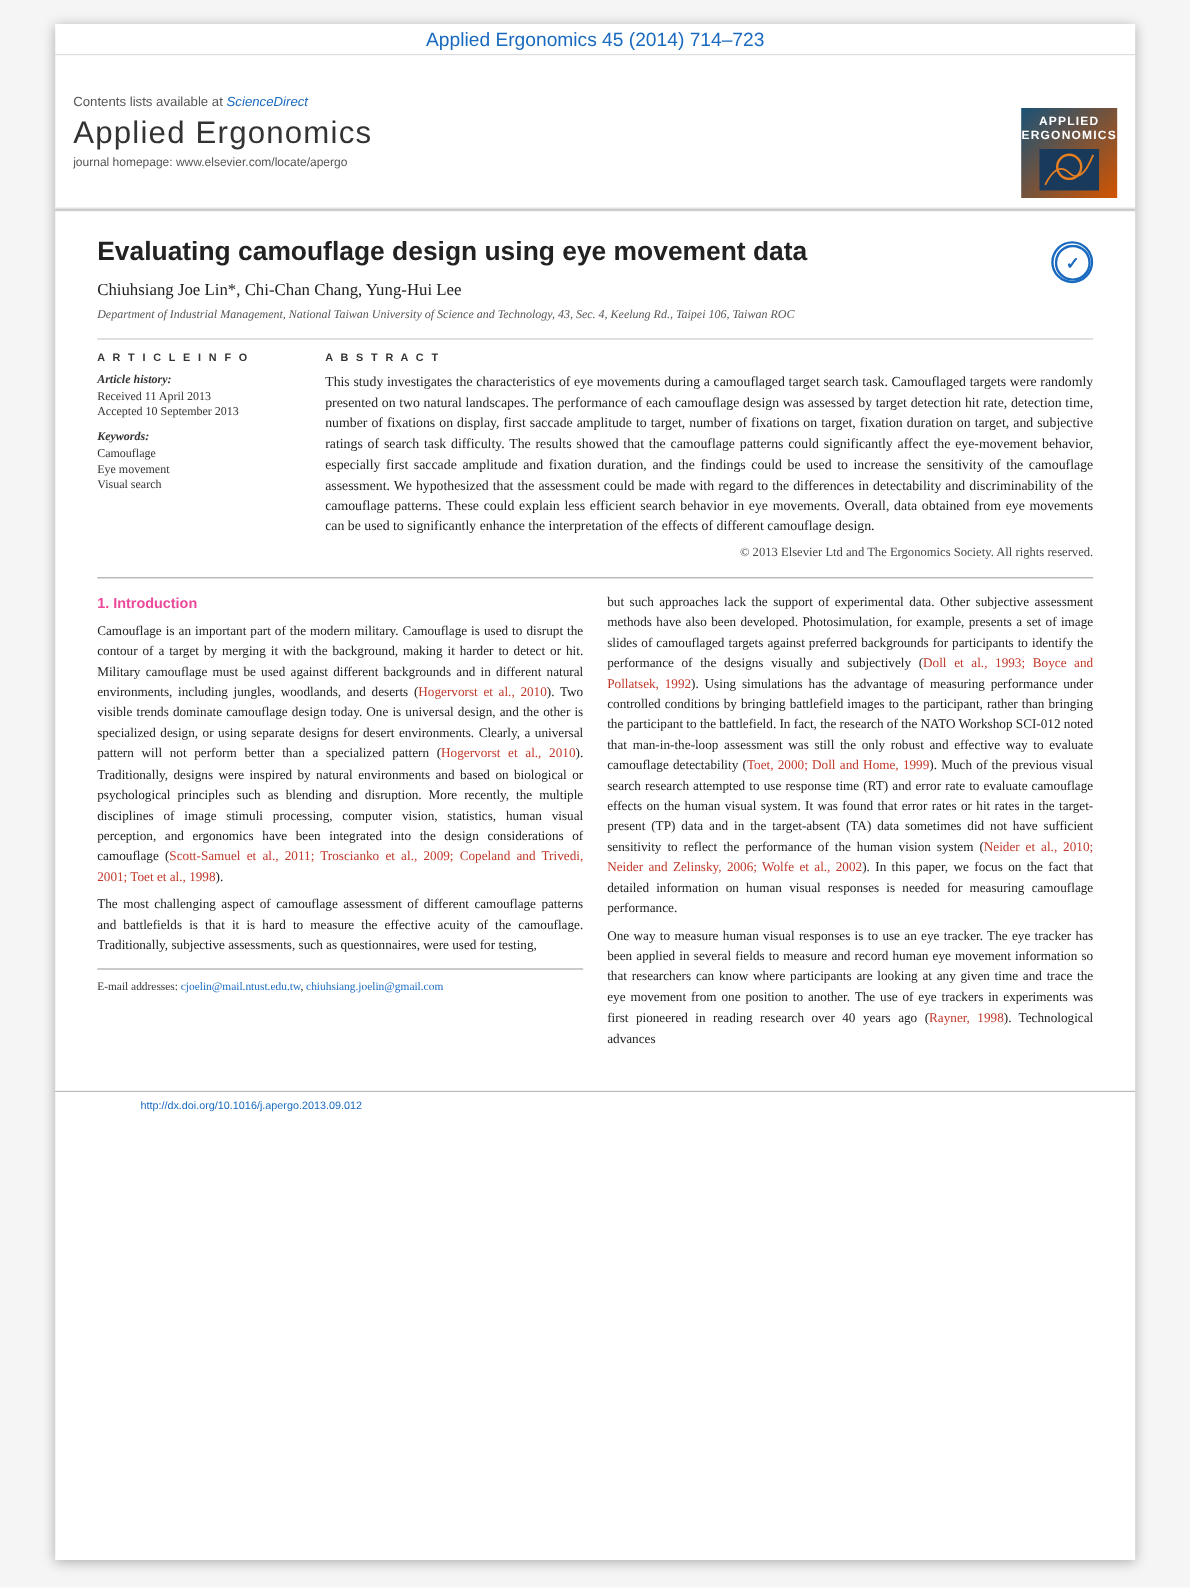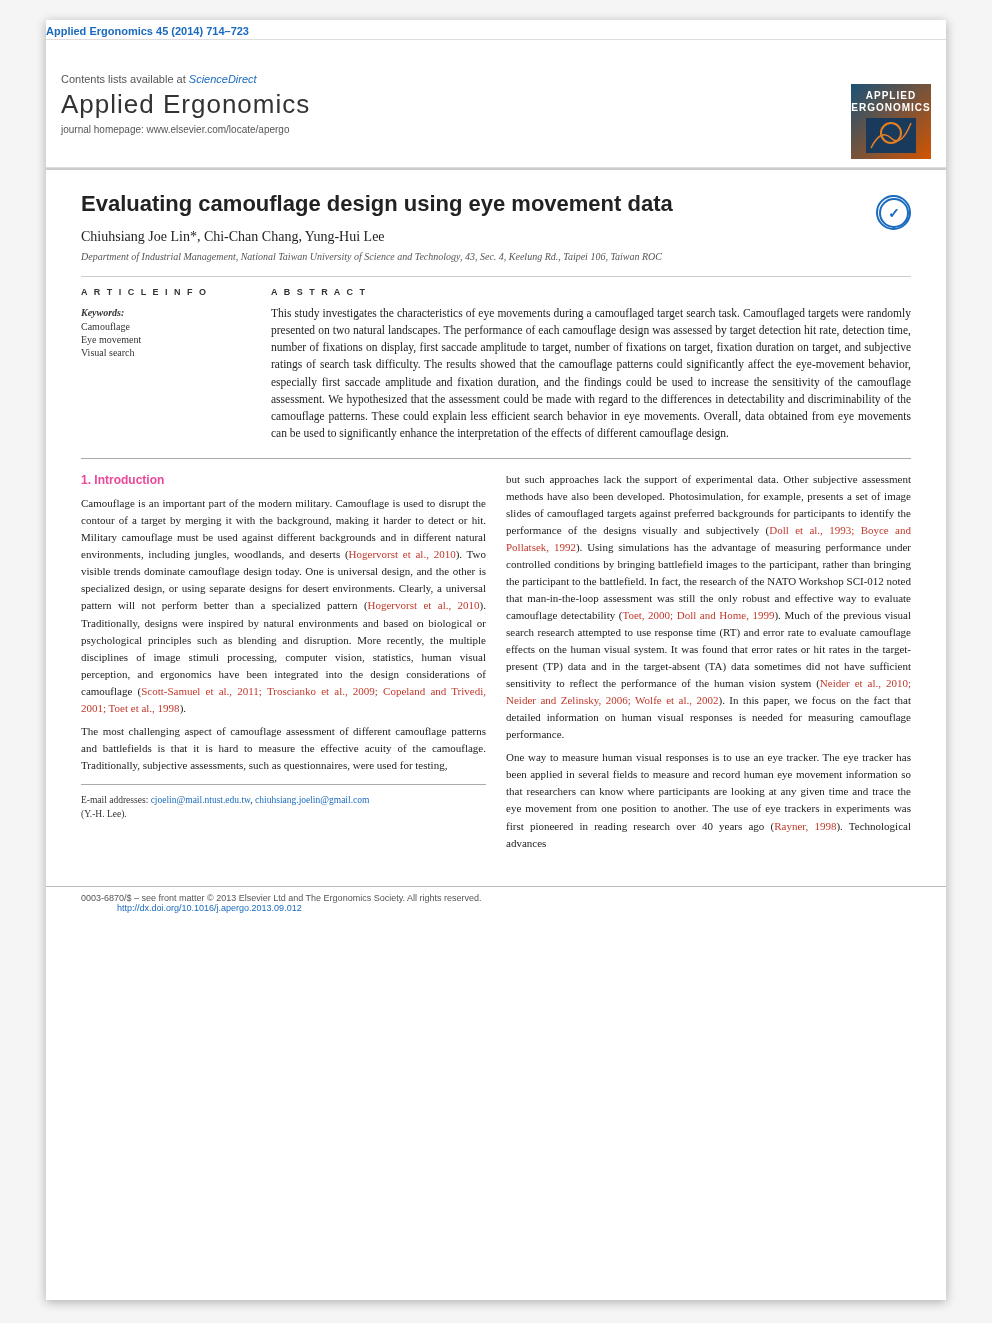--- a/index.html
+++ b/index.html
@@ -19,25 +19,25 @@
       padding: 0;
       box-shadow: 0 2px 10px rgba(0,0,0,0.3);
     }
 
     
     .journal-banner {
       border-bottom: 2px solid #ccc;
       padding: 0;
     }
     .journal-top-bar {
+      text-align: center;
       padding: 5px 0 2px;
-      font-size: 11px;
+      font-size: 16px;
       color: #1a6abf;
       font-family: Arial, sans-serif;
-      font-weight: bold;
     }
     .journal-header {
       display: flex;
       align-items: center;
       padding: 8px 15px;
       border-top: 1px solid #ddd;
       border-bottom: 1px solid #ddd;
       gap: 10px;
     }
     .journal-logo-left {
@@ -347,31 +347,37 @@
     <div class="article-authors">
       <span>Chiuhsiang Joe Lin*, Chi-Chan Chang, Yung-Hui Lee</span>
     </div>
 
     <div class="article-affiliation">Department of Industrial Management, National Taiwan University of Science and Technology, 43, Sec. 4, Keelung Rd., Taipei 106, Taiwan ROC</div>
 
     <div class="article-info-abstract">
 
       <div class="article-info">
         <h3>A R T I C L E  I N F O</h3>
+        <div class="article-history">
+          <h4>Article history:</h4>
+          <p>Received 11 April 2013</p>
+          <p>Accepted 10 September 2013</p>
+        </div>
         <div class="keywords-section">
           <h4>Keywords:</h4>
           <p>Camouflage</p>
           <p>Eye movement</p>
           <p>Visual search</p>
         </div>
       </div>
 
       <div class="abstract-section">
         <h3>A B S T R A C T</h3>
         <p class="abstract-text">This study investigates the characteristics of eye movements during a camouflaged target search task. Camouflaged targets were randomly presented on two natural landscapes. The performance of each camouflage design was assessed by target detection hit rate, detection time, number of fixations on display, first saccade amplitude to target, number of fixations on target, fixation duration on target, and subjective ratings of search task difficulty. The results showed that the camouflage patterns could significantly affect the eye-movement behavior, especially first saccade amplitude and fixation duration, and the findings could be used to increase the sensitivity of the camouflage assessment. We hypothesized that the assessment could be made with regard to the differences in detectability and discriminability of the camouflage patterns. These could explain less efficient search behavior in eye movements. Overall, data obtained from eye movements can be used to significantly enhance the interpretation of the effects of different camouflage design.</p>
+        <p class="abstract-copyright">© 2013 Elsevier Ltd and The Ergonomics Society. All rights reserved.</p>
       </div>
     </div>
 
     <hr class="section-divider">
 
     <div class="body-columns">
 
       <div class="body-col">
         <div class="section-heading">
           <span>1.  Introduction</span>
@@ -381,36 +387,32 @@
         </p>
         <p class="body-text">
           The most challenging aspect of camouflage assessment of different camouflage patterns and battlefields is that it is hard to measure the effective acuity of the camouflage. Traditionally, subjective assessments, such as questionnaires, were used for testing,
         </p>
 
         <div class="footnote-area">
           <p class="footnote-text">
             <span>E-mail addresses:</span>
             <a href="#" class="text-link">cjoelin@mail.ntust.edu.tw</a>,
             <a href="#" class="text-link">chiuhsiang.joelin@gmail.com</a>
-          </p>
-          <p class="footnote-text">
-            <span>(Y.-H. Lee).</span>
           </p>
         </div>
       </div>
 
       <div class="body-col">
         <p class="body-text">
           but such approaches lack the support of experimental data. Other subjective assessment methods have also been developed. Photosimulation, for example, presents a set of image slides of camouflaged targets against preferred backgrounds for participants to identify the performance of the designs visually and subjectively (<span class="text-link">Doll et al., 1993; Boyce and Pollatsek, 1992</span>). Using simulations has the advantage of measuring performance under controlled conditions by bringing battlefield images to the participant, rather than bringing the participant to the battlefield. In fact, the research of the NATO Workshop SCI-012 noted that man-in-the-loop assessment was still the only robust and effective way to evaluate camouflage detectability (<span class="text-link">Toet, 2000; Doll and Home, 1999</span>). Much of the previous visual search research attempted to use response time (RT) and error rate to evaluate camouflage effects on the human visual system. It was found that error rates or hit rates in the target-present (TP) data and in the target-absent (TA) data sometimes did not have sufficient sensitivity to reflect the performance of the human vision system (<span class="text-link">Neider et al., 2010; Neider and Zelinsky, 2006; Wolfe et al., 2002</span>). In this paper, we focus on the fact that detailed information on human visual responses is needed for measuring camouflage performance.
         </p>
         <p class="body-text">
           One way to measure human visual responses is to use an eye tracker. The eye tracker has been applied in several fields to measure and record human eye movement information so that researchers can know where participants are looking at any given time and trace the eye movement from one position to another. The use of eye trackers in experiments was first pioneered in reading research over 40 years ago (<span class="text-link">Rayner, 1998</span>). Technological advances
         </p>
       </div>
     </div>
   </div>
 
   <div class="page-footer">
-    <p>0003-6870/$ – see front matter © 2013 Elsevier Ltd and The Ergonomics Society. All rights reserved.</p>
     <a href="#" class="text-link">http://dx.doi.org/10.1016/j.apergo.2013.09.012</a>
   </div>
 
 </div>
 
 </body></html>

